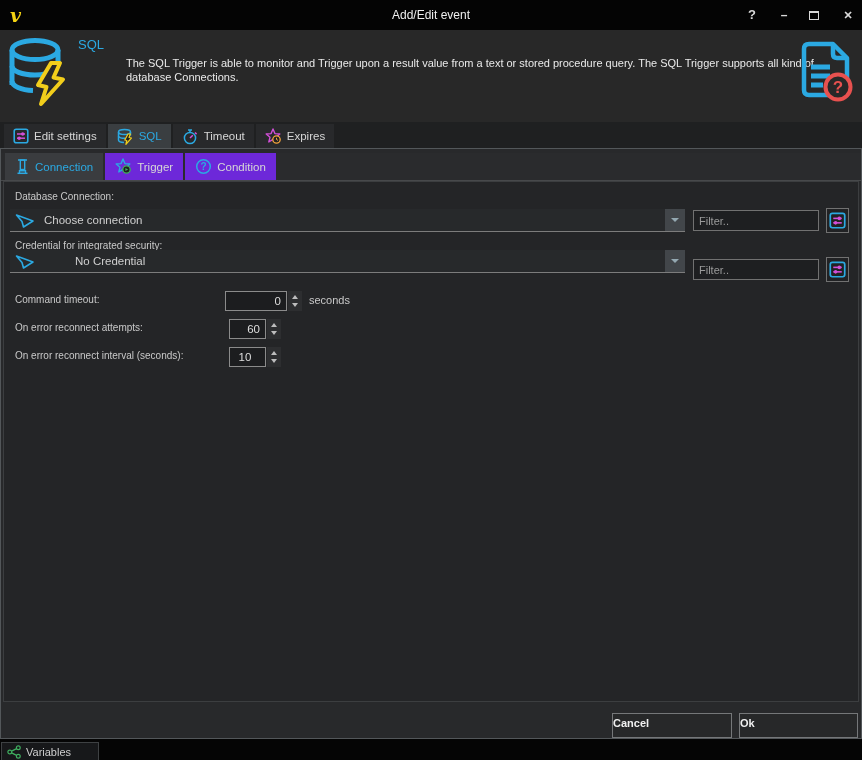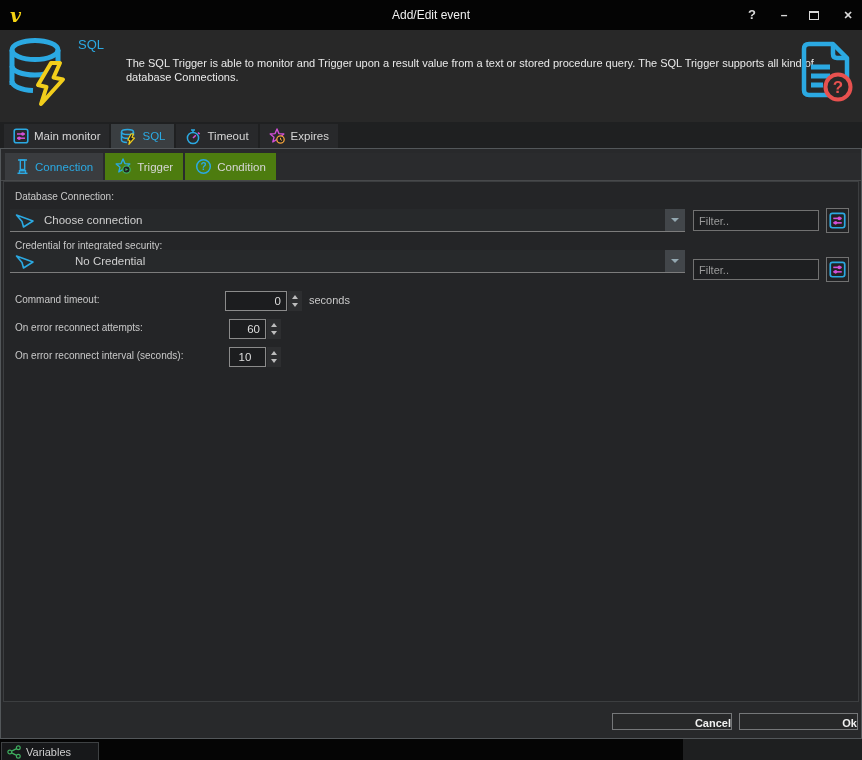--- a/index.html
+++ b/index.html
@@ -34,21 +34,21 @@
     display:flex; align-items:flex-end; padding-left:4px; }
   .maintab { height:24px; display:flex; align-items:center; gap:5px; padding:0 9px;
     background:#28292b; margin-right:2px; color:#d6d6d6; font-size:11.5px; cursor:default; }
   .maintab.active { background:#3a3e41; color:#2ba9e2; }
   
   .panel { position:absolute; top:148px; left:0; width:862px; height:591px;
     border:1px solid #53575a; background:#28292b; }
   .subtabstrip { position:absolute; top:4px; left:0; right:0; height:28px; background:#2a2b2d;
     border-bottom:1px solid #47494b; display:flex; align-items:flex-start; padding-left:4px; }
   .subtab { height:27px; display:flex; align-items:center; gap:5px; padding:0 10px;
-    background:#4d7c0f; margin-right:2px; color:#d6d6d6; font-size:11.5px; cursor:default; }
+    background:#6d28d9; margin-right:2px; color:#d6d6d6; font-size:11.5px; cursor:default; }
   .subtab.active { background:#3a3c3f; color:#2ba9e2; }
   .formarea { position:absolute; top:32px; left:2px; right:2px; bottom:36px;
     border:1px solid #3c3e40; background:#242527; }
   .flabel { position:absolute; color:#c9c9c9; font-size:10px; white-space:nowrap; }
   
   .ddrow { position:absolute; left:6px; width:675px; height:23px; background:#27292b;
     border-bottom:1px solid #7c7c7c; display:flex; align-items:center; padding-left:4px; cursor:default; }
   .ddrow .dd-text { flex:1; margin-left:8px; color:#cfcfcf; font-size:11.5px; }
   .combo-btn { width:20px; height:22px; background:#42464a; display:flex; align-items:center;
     justify-content:center; cursor:default; }
@@ -65,26 +65,26 @@
   .spin-val { border:1px solid #8b8b8b; background:#1c1d1f; color:#dedede; font-size:11.5px;
     text-align:right; padding-right:5px; font-family:"Liberation Sans", sans-serif; height:20px; }
   .spin-btns { width:14px; margin-left:1px; background:#2d2e30; display:flex; flex-direction:column;
     align-items:center; justify-content:center; gap:4px; cursor:default; }
   .tri-up { width:0; height:0; border-left:3.5px solid transparent; border-right:3.5px solid transparent;
     border-bottom:4px solid #bdbdbd; }
   .tri-down { width:0; height:0; border-left:3.5px solid transparent; border-right:3.5px solid transparent;
     border-top:4px solid #bdbdbd; }
   .unit { position:absolute; color:#c9c9c9; font-size:11px; }
   
-  .btn { position:absolute; top:564px; height:17px; background:#272829; border:1px solid #757779;
-    color:#f0f0f0; font-size:11px; font-weight:bold; text-align:right; line-height:19px; cursor:default; }
+  .btn { position:absolute; top:564px; height:25px; background:#272829; border:1px solid #757779;
+    color:#f0f0f0; font-size:11px; font-weight:bold; text-align:left; line-height:19px; cursor:default; }
   .btn-cancel { right:129px; width:120px; }
   .btn-ok { right:3px; width:119px; }
   
-  .statusbar { position:absolute; top:739px; left:0; width:683px; height:21px; background:#050505;padding-left:13px; }
+  .statusbar { position:absolute; top:739px; left:0; width:862px; height:21px; background:#050505;padding-left:13px; }
   .vars-tab { position:absolute; left:1px; top:3px; width:98px; height:18px; background:#17181a;
     border:1px solid #3e4143; border-bottom:none; display:flex; align-items:center; gap:5px;
     padding-left:5px; color:#cecece; font-size:11px; cursor:default; }
   .icon { display:inline-flex; }
 </style>
 </head>
 <body>
 
 <div class="window">
 
@@ -125,21 +125,21 @@
     <div class="maintab">
       <span class="icon">
         <svg width="16" height="16" viewBox="0 0 16 16">
           <rect x="1.2" y="1.2" width="13.6" height="13.6" rx="2" fill="none" stroke="#2ba9e2" stroke-width="1.6"></rect>
           <path d="M4 6 H12" stroke="#d24fd8" stroke-width="1.5"></path>
             <circle cx="9.7" cy="6" r="1.7" fill="#d24fd8"></circle>
           <path d="M4 10.2 H12" stroke="#d24fd8" stroke-width="1.5"></path>
             <circle cx="6.2" cy="10.2" r="1.7" fill="#d24fd8"></circle>
         </svg>
       </span>
-      <span>Main monitor</span>
+      <span>Edit settings</span>
     </div>
     <div class="maintab active">
       <span class="icon">
         <svg width="17" height="17" viewBox="0 0 17 17">
           <ellipse cx="7.5" cy="4" rx="6" ry="2.5" fill="none" stroke="#2ba9e2" stroke-width="1.5"></ellipse>
           <path d="M1.5 4 V12 C1.5 13.4 4 14.4 7 14.6" fill="none" stroke="#2ba9e2" stroke-width="1.5"></path>
           <path d="M13.5 4 V7.5" fill="none" stroke="#2ba9e2" stroke-width="1.5"></path>
           <path d="M1.5 8 C1.5 9.6 5 10.6 8.5 10.3" fill="none" stroke="#2ba9e2" stroke-width="1.5"></path>
           <path d="M11 6 L7.8 12 L9.8 12.5 L8.9 16.4 L14.4 10 L12 9.5 L13.4 6 Z" fill="#1f2021" stroke="#f2ce1b" stroke-width="1.2" stroke-linejoin="round"></path>
         </svg>

